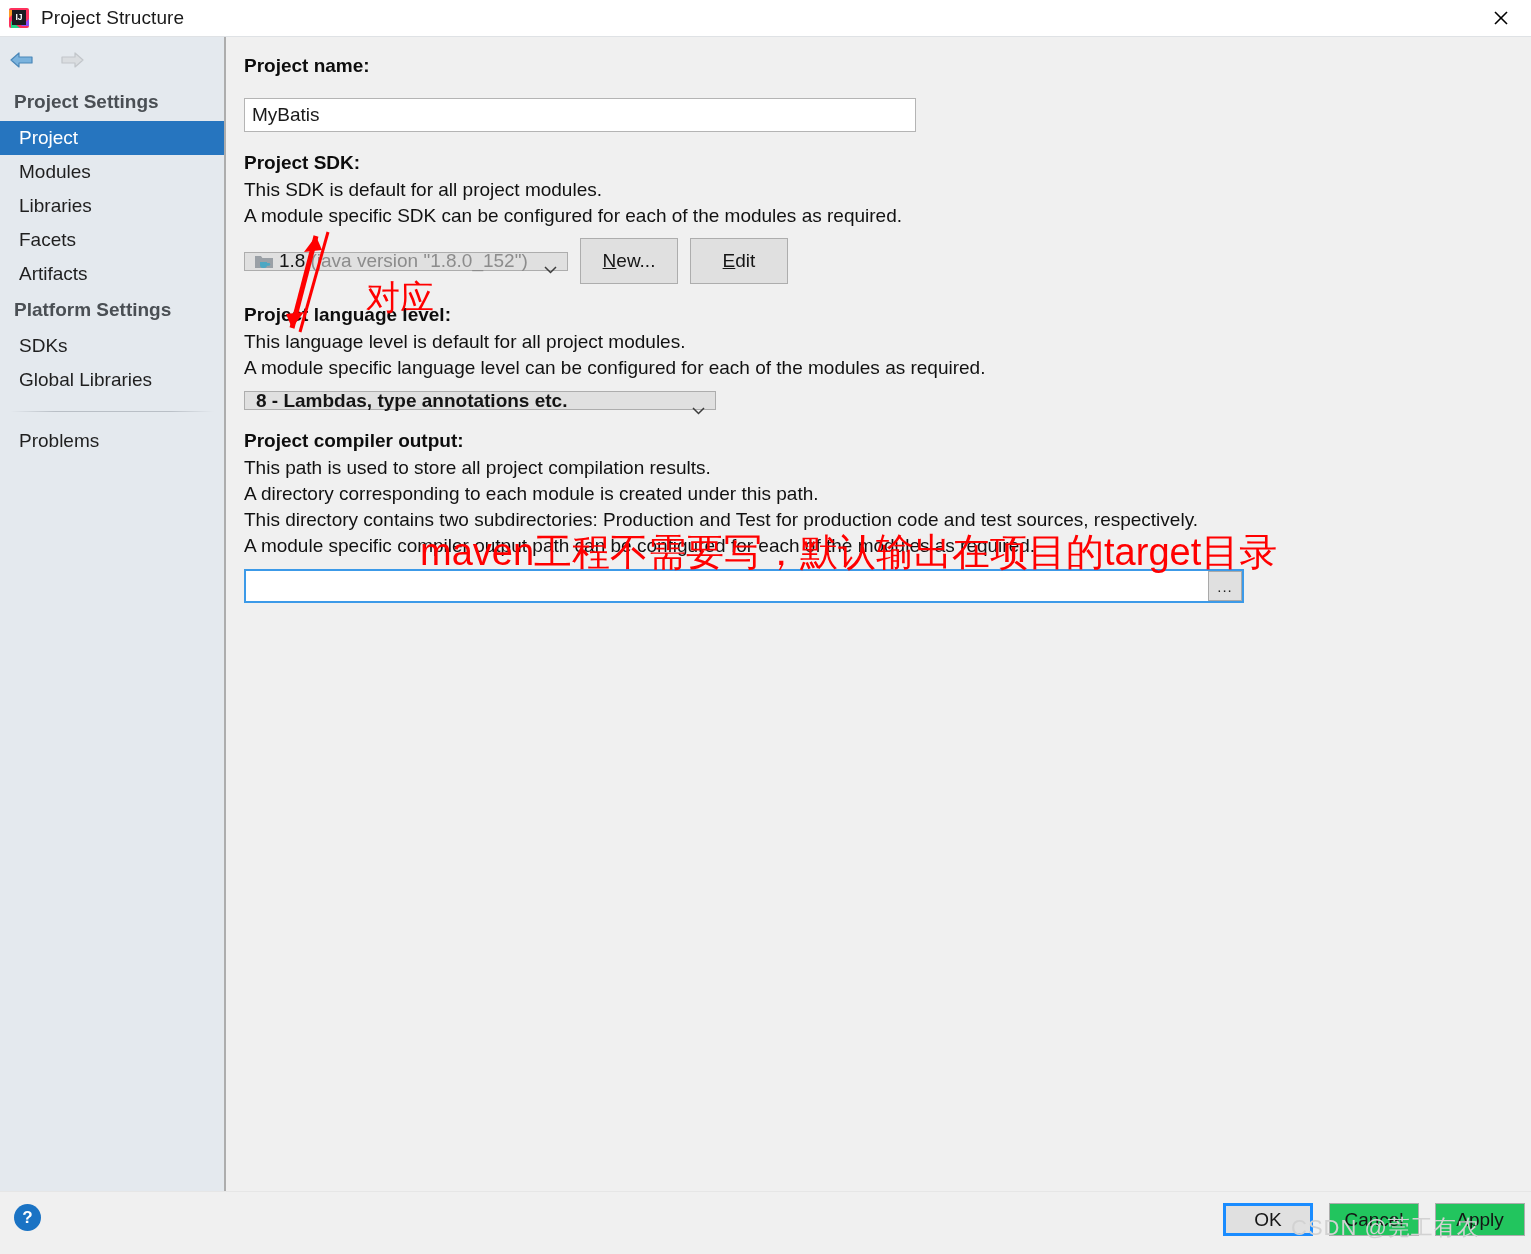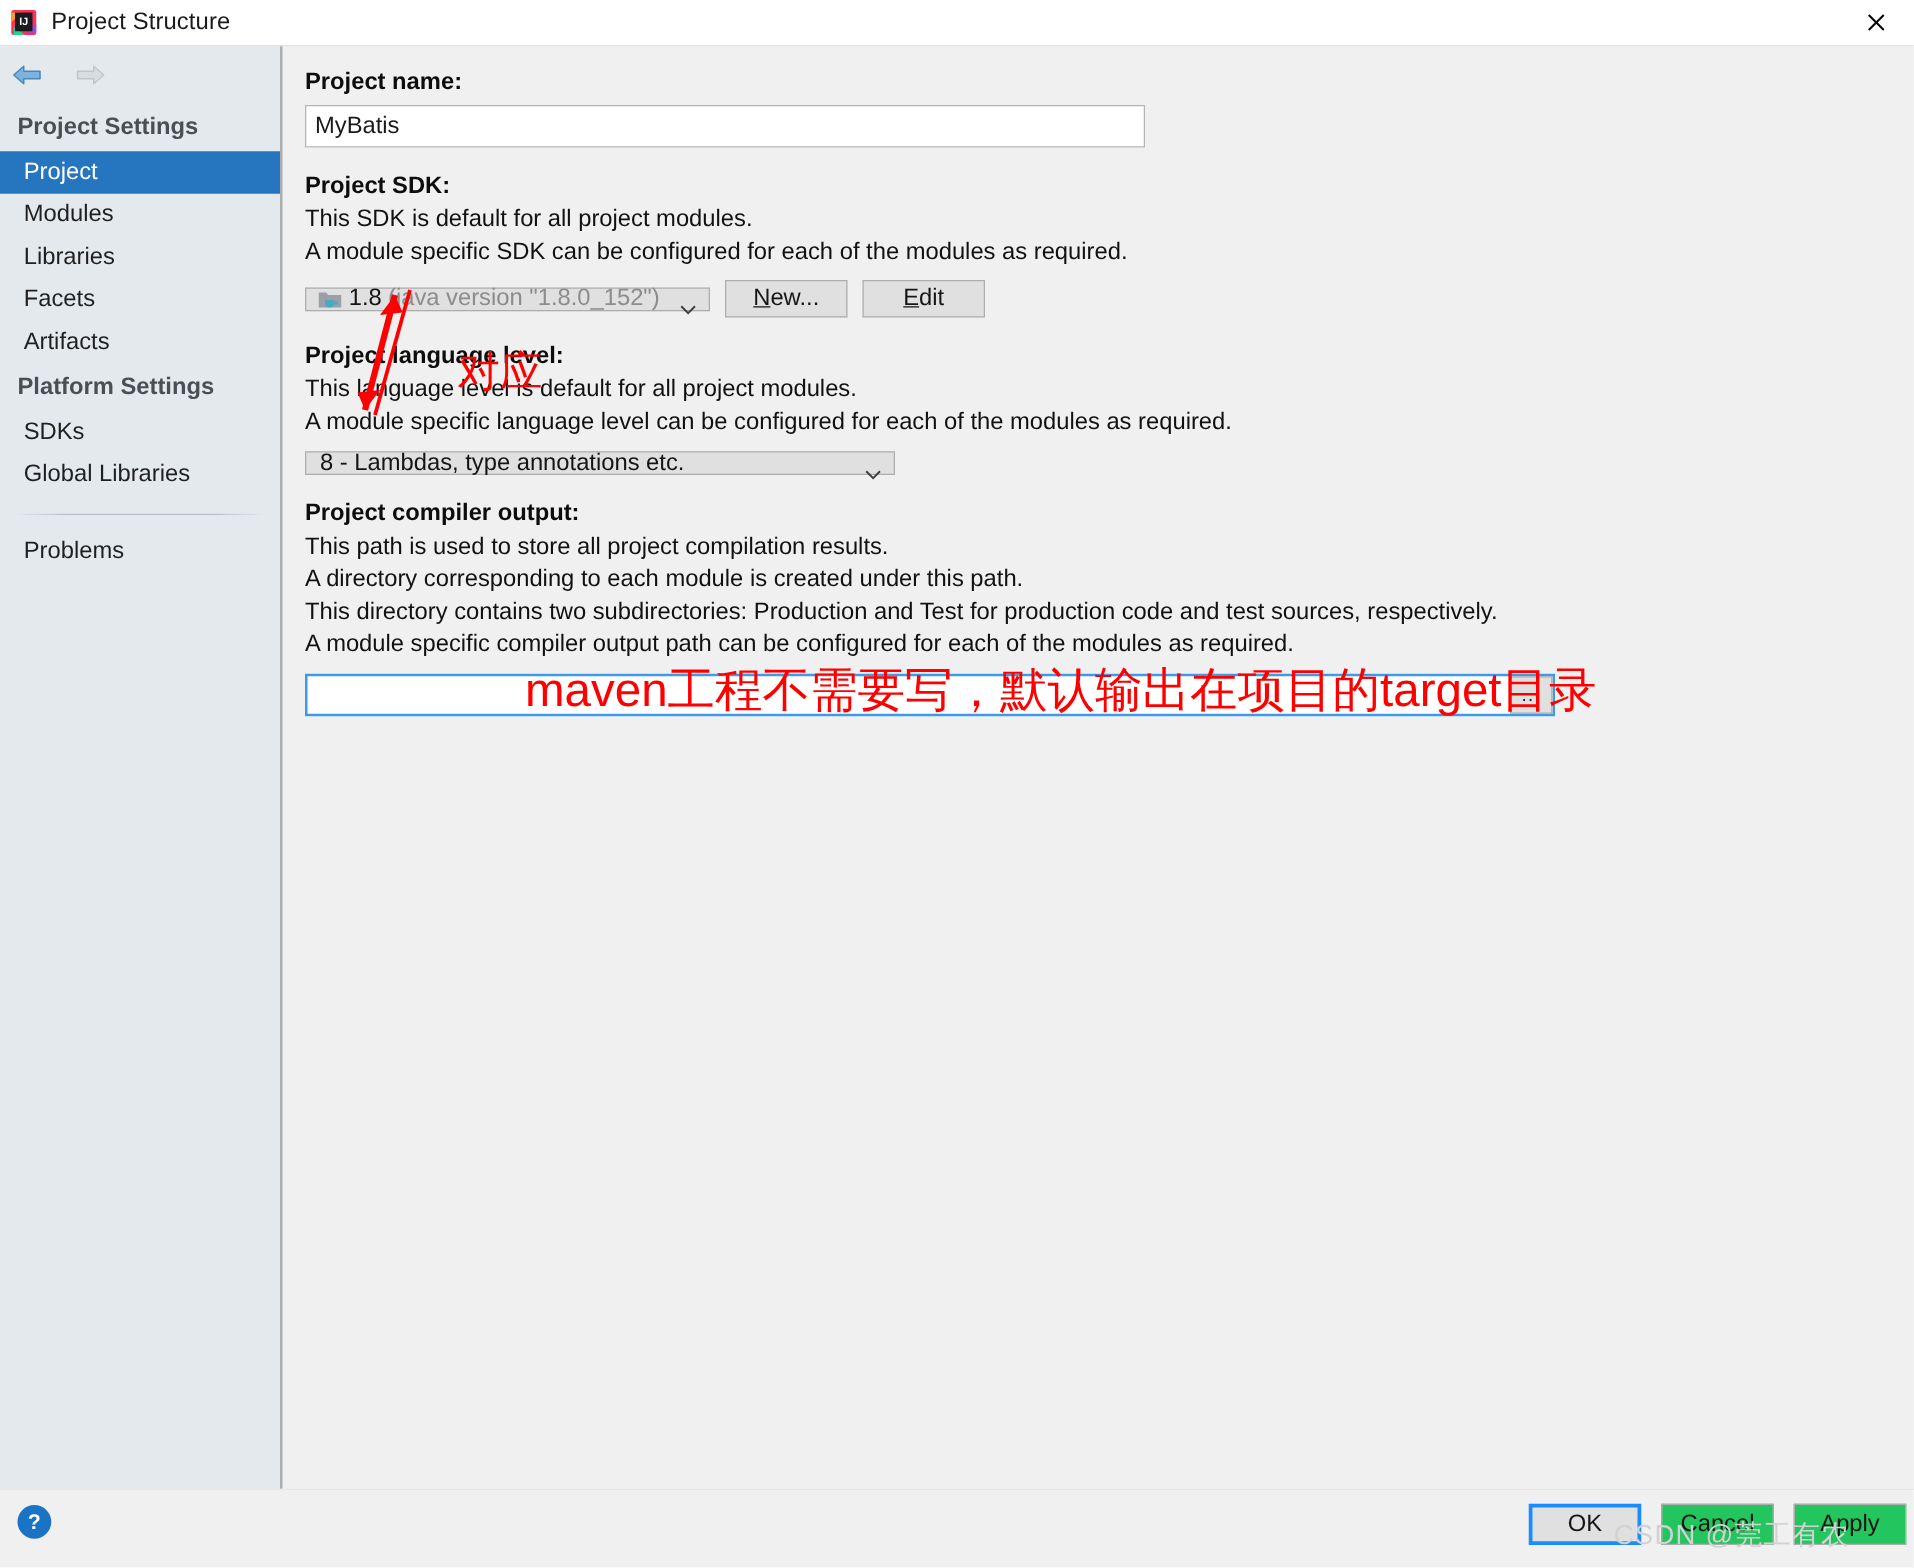--- a/index.html
+++ b/index.html
@@ -128,21 +128,21 @@
     width: 672px;
     height: 34px;
     background: #ffffff;
     border: 1px solid #b4b4b4;
     font-size: 19px;
     color: #1a1a1a;
     padding: 0 7px;
     line-height: 32px;
     font-family: "Liberation Sans", sans-serif;
     outline: none;
-    margin-top: 4px;
+    margin-top: 18px;
   }
 
   
   .combo {
     position: relative;
     height: 19px;
     background: #e0e0e0;
     border: 1px solid #adadad;
     display: inline-flex;
     align-items: center;
@@ -162,21 +162,21 @@
     position: relative;
     flex: none;
     margin-right: 5px;
   }
   .sdk-name { color: #141414; font-size: 19px; }
   .sdk-ver  { color: #8c8c8c; font-size: 19px; margin-left: 5px; }
 
   .lang-combo { width: 472px; padding-left: 11px; color: #141414; font-size: 19px; }
 
   .btn {
-    height: 30px;
+    height: 46px;
     min-width: 98px;
     background: #e0e0e0;
     border: 1px solid #adadad;
     font-size: 19px;
     color: #151515;
     font-family: "Liberation Sans", sans-serif;
     cursor: default;
     padding: 0 12px;
   }
   .btn u { text-decoration: underline; }
@@ -372,21 +372,21 @@
           <button class="btn"><u>E</u>dit</button>
         </div>
       </div>
 
       
       <div class="block">
         <div class="field-label">Project language level:</div>
         <div class="desc-line">This language level is default for all project modules.</div>
         <div class="desc-line">A module specific language level can be configured for each of the modules as required.</div>
 
-        <div style="margin-top:10px;">
+        <div style="margin-top:10px;font-weight:bold;">
           <div class="combo lang-combo">
             <span>8 - Lambdas, type annotations etc.</span>
             <span class="chev">
               <svg width="13" height="8" viewBox="0 0 13 8">
                 <path d="M1 1 L6.5 6.5 L12 1" stroke="#3c3c3c" stroke-width="1.5" fill="none"></path>
               </svg>
             </span>
           </div>
         </div>
       </div>

